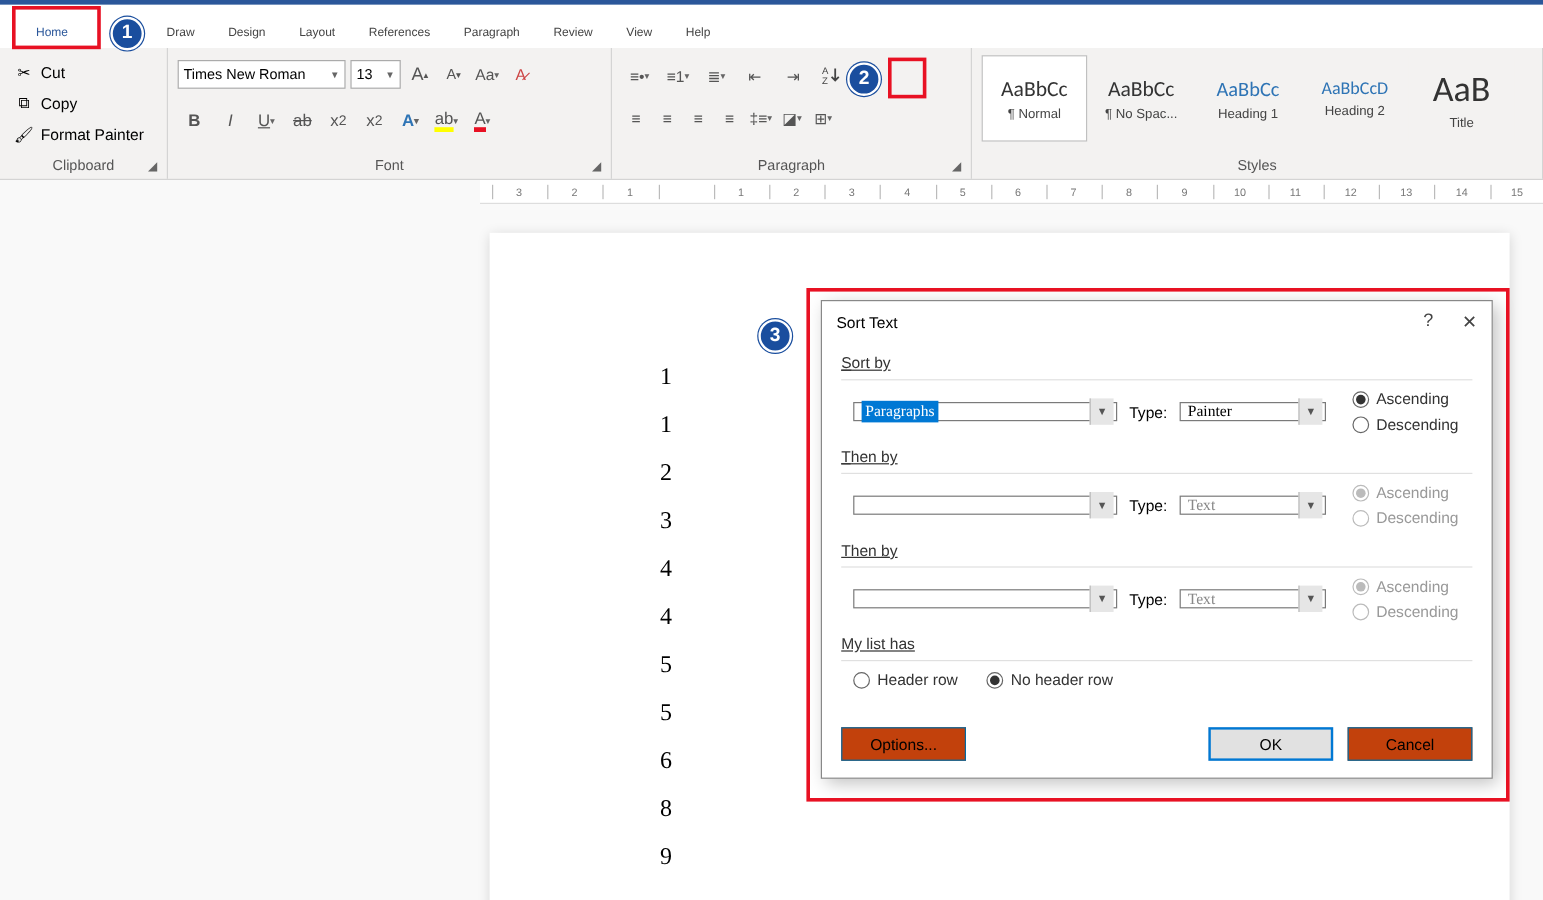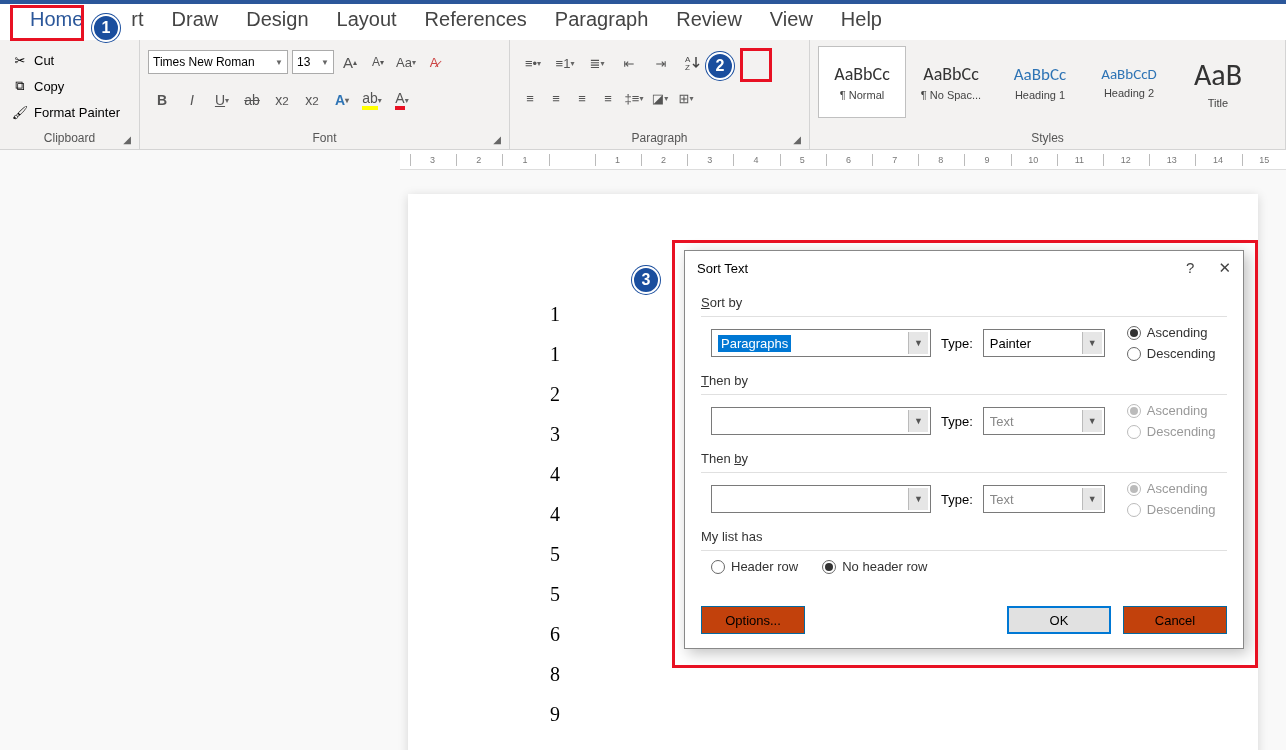--- a/index.html
+++ b/index.html
@@ -1,21 +1,21 @@
 <!DOCTYPE html>
 <html><head>
 <meta charset="utf-8">
 <style>
 * { box-sizing: border-box; margin: 0; padding: 0; }
 body { font-family: "Segoe UI", Arial, sans-serif; font-size: 13px; background: #fff; width: 1286px; height: 750px; overflow: hidden; position: relative; }
 
 .title-bar { height: 4px; background: #2b579a; }
 
 .tabs { display: flex; align-items: center; height: 36px; background: #fff; padding-left: 16px; gap: 0; }
-.tab { padding: 0 14px 6px; color: #444; cursor: pointer; font-size: 20px; }
+.tab { padding: 16px 14px 6px; color: #444; cursor: pointer; font-size: 10px; }
 .tab.active { color: #2b579a; }
 
 .ribbon { display: flex; height: 110px; background: #f3f2f1; border-bottom: 1px solid #d4d4d4; }
 .group { border-right: 1px solid #d4d4d4; padding: 4px 8px 2px; display: flex; flex-direction: column; justify-content: space-between; }
 .group-title { text-align: center; font-size: 12px; color: #555; padding: 2px 0; position: relative; }
 .group-launcher { position: absolute; right: 0; bottom: 2px; font-size: 10px; color: #666; }
 
 .clipboard-group { width: 140px; }
 .clip-items { display: flex; flex-direction: column; gap: 6px; padding-top: 6px; }
 .clip-item { display: flex; align-items: center; gap: 6px; padding: 2px 4px; cursor: pointer; }
@@ -48,25 +48,25 @@
 .doc-content { padding: 100px 0 0 142px; font-family: "Times New Roman", serif; font-size: 20px; line-height: 40px; color: #000; }
 
 .annot { position: absolute; z-index: 50; }
 .red-box { border: 3px solid #e81123; position: absolute; }
 .blue-circle { width: 28px; height: 28px; border-radius: 50%; background: #1a4e9e; border: 2px solid #fff; box-shadow: 0 0 0 1px #1a4e9e; color: #fff; font-weight: bold; font-size: 16px; display: flex; align-items: center; justify-content: center; position: absolute; }
 
 .dialog { position: absolute; top: 250px; left: 684px; width: 560px; background: #fff; border: 1px solid #888; box-shadow: 4px 4px 14px rgba(0,0,0,.25); z-index: 40; font-size: 13px; }
 .dlg-title { display: flex; justify-content: space-between; align-items: center; padding: 8px 12px; }
 .dlg-title-right { display: flex; gap: 24px; font-size: 15px; color: #444; }
 .dlg-body { padding: 4px 16px 16px; }
-.dlg-sec-label { color: #333; padding: 6px 0 4px; }
+.dlg-sec-label { color: #333; padding: 6px 0 4px; text-decoration: underline; }
 .dlg-sec-label .ul { text-decoration: underline; }
 .dlg-hr { border: none; border-top: 1px solid #e0e0e0; margin: 2px 0 8px; }
 .dlg-row { display: flex; align-items: center; gap: 10px; margin-bottom: 6px; }
-.combo { height: 28px; border: 1px solid #7a7a7a; background: #fff; display: flex; align-items: center; justify-content: space-between; padding: 0 2px 0 6px; }
+.combo { height: 16px; border: 1px solid #7a7a7a; background: #fff; display: flex; align-items: center; justify-content: space-between; padding: 0 2px 0 6px; font-family: Liberation Serif, serif; }
 .combo.sel { background: #fff; }
 .combo .arrow { width: 20px; height: 22px; background: #e6e6e6; border-left: 1px solid #bbb; display:flex; align-items:center; justify-content:center; font-size:9px; color:#555;}
 .combo.disabled { color: #888; }
 .sel-text { background: #0078d4; color: #fff; padding: 1px 3px; }
 .radio { display: flex; align-items: center; gap: 6px; color: #333; }
 .radio.disabled { color: #999; }
 .radio-circle { width: 14px; height: 14px; border: 1px solid #666; border-radius: 50%; display: inline-flex; align-items: center; justify-content: center; }
 .radio-circle.checked::after { content: ""; width: 8px; height: 8px; background: #333; border-radius: 50%; }
 .radio.disabled .radio-circle { border-color: #bbb; }
 .radio.disabled .radio-circle.checked::after { background:#bbb;}

